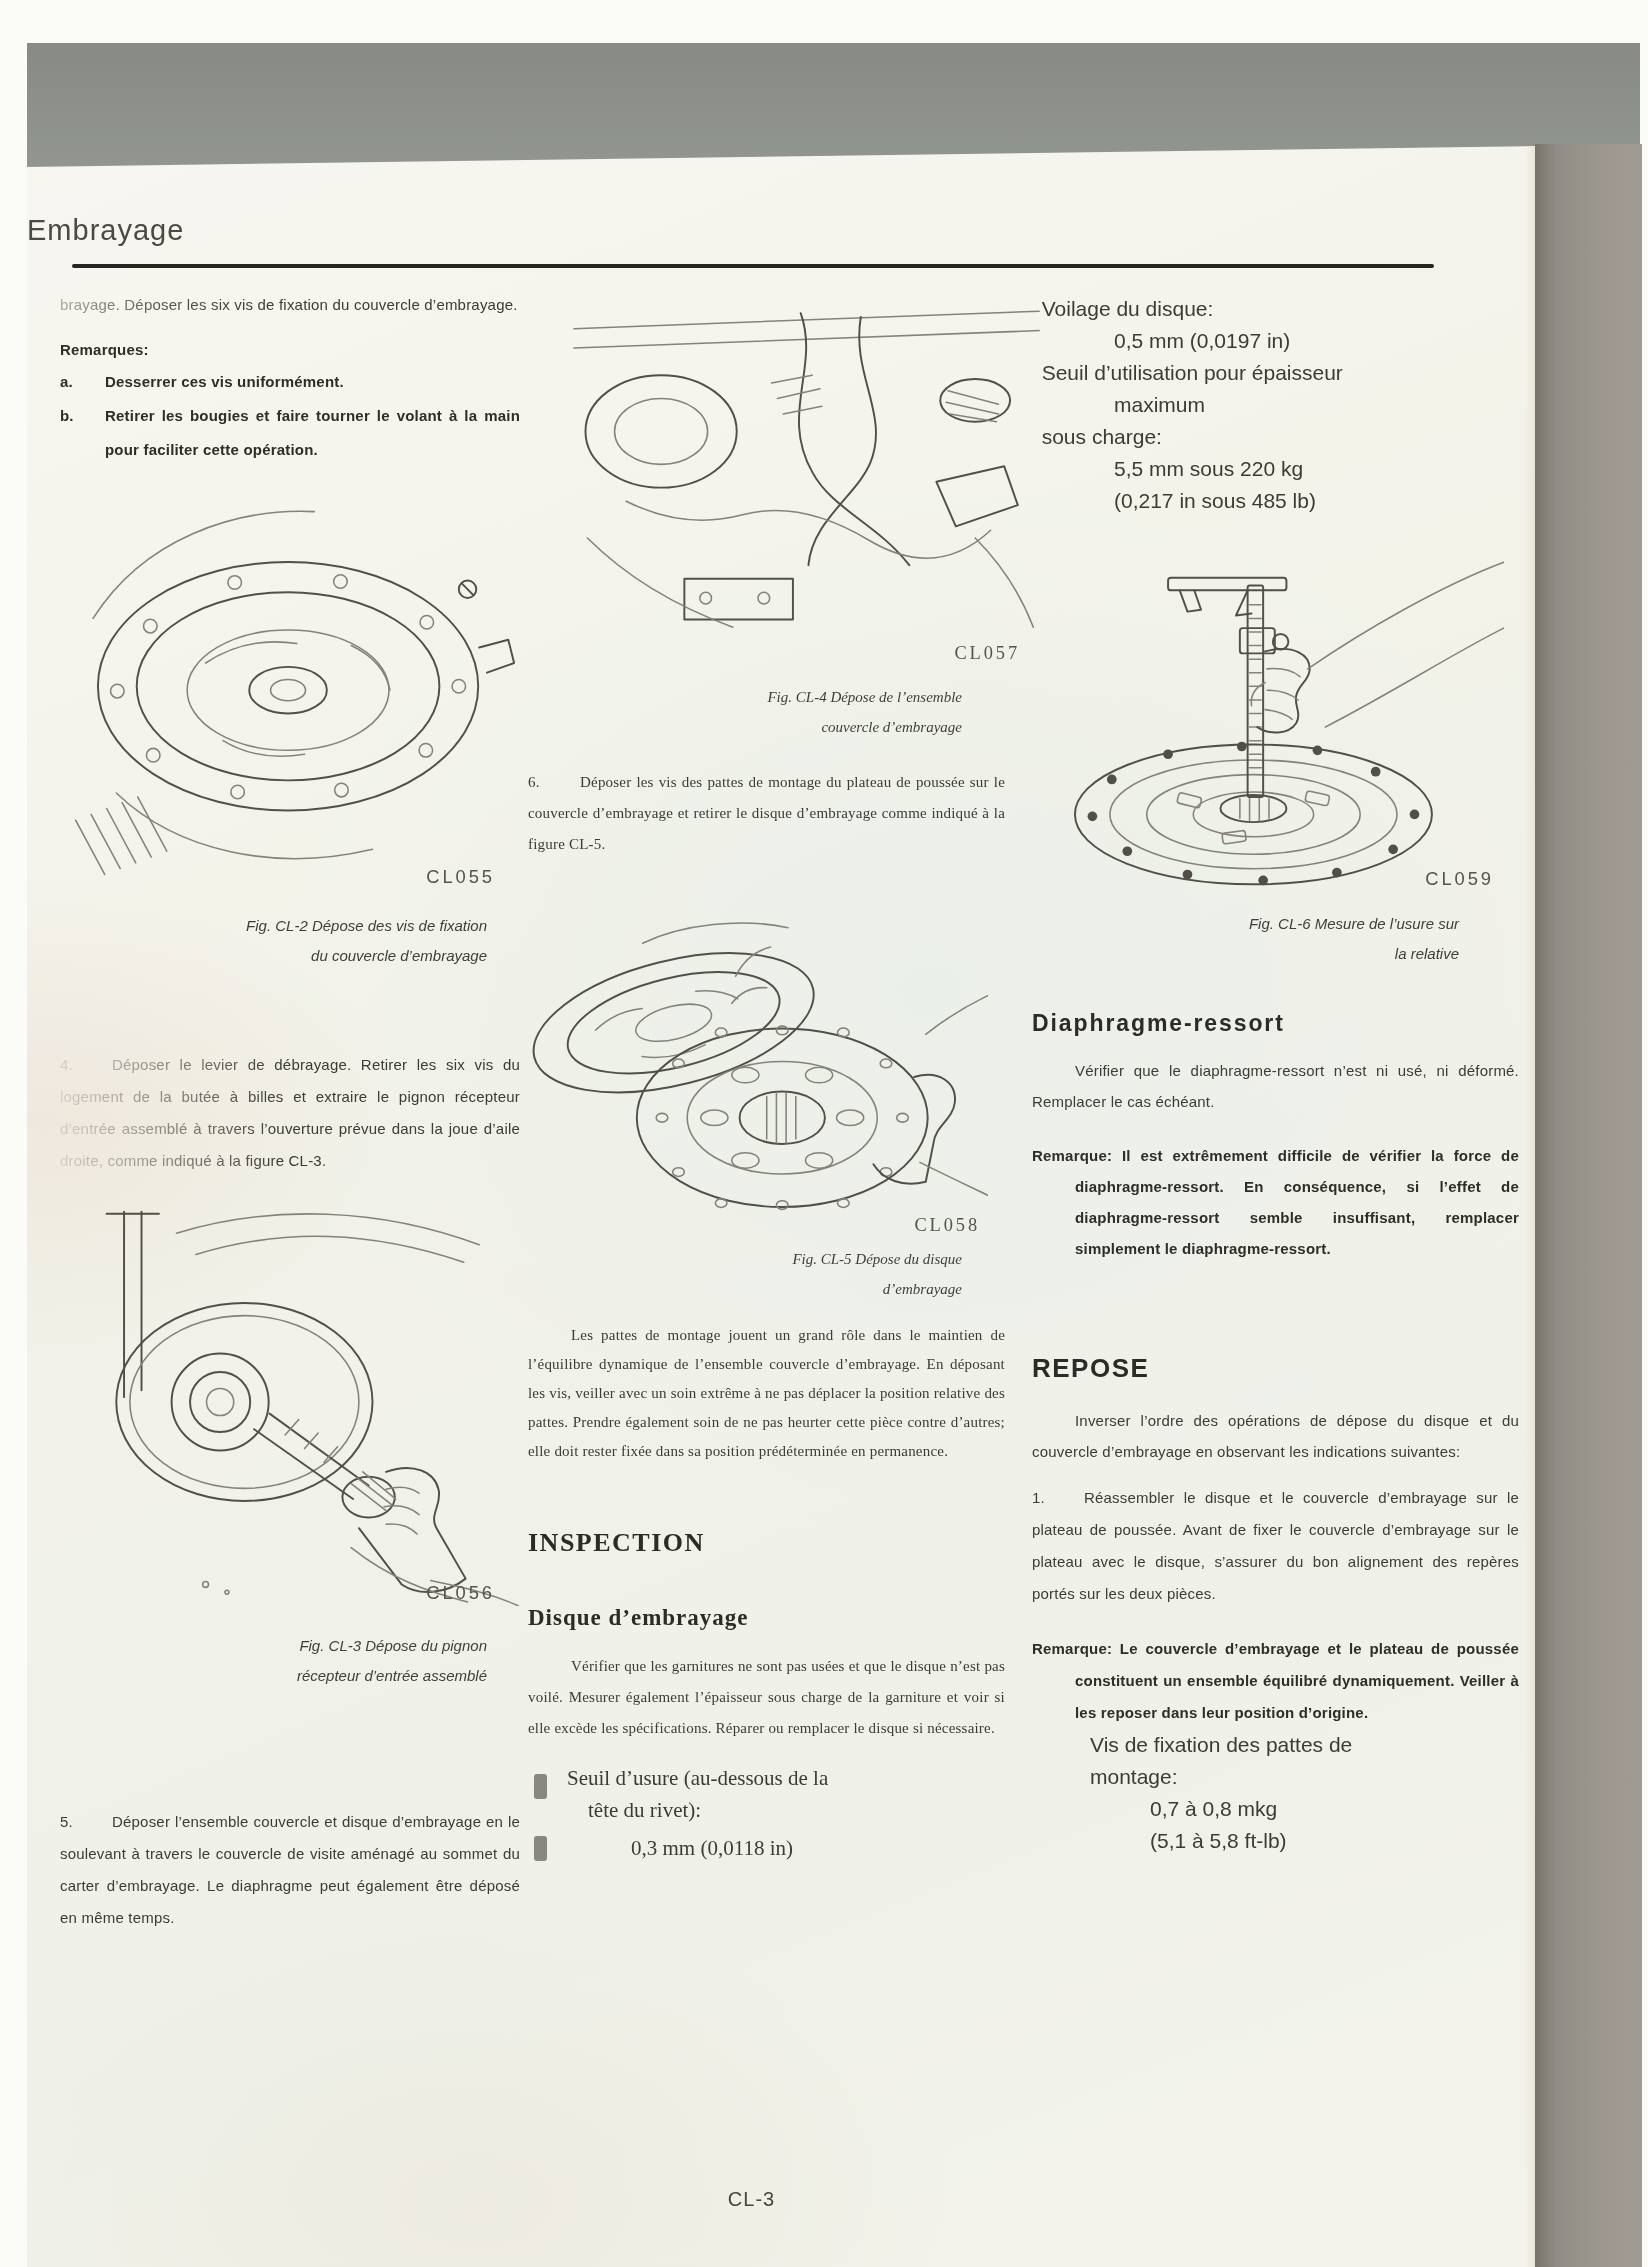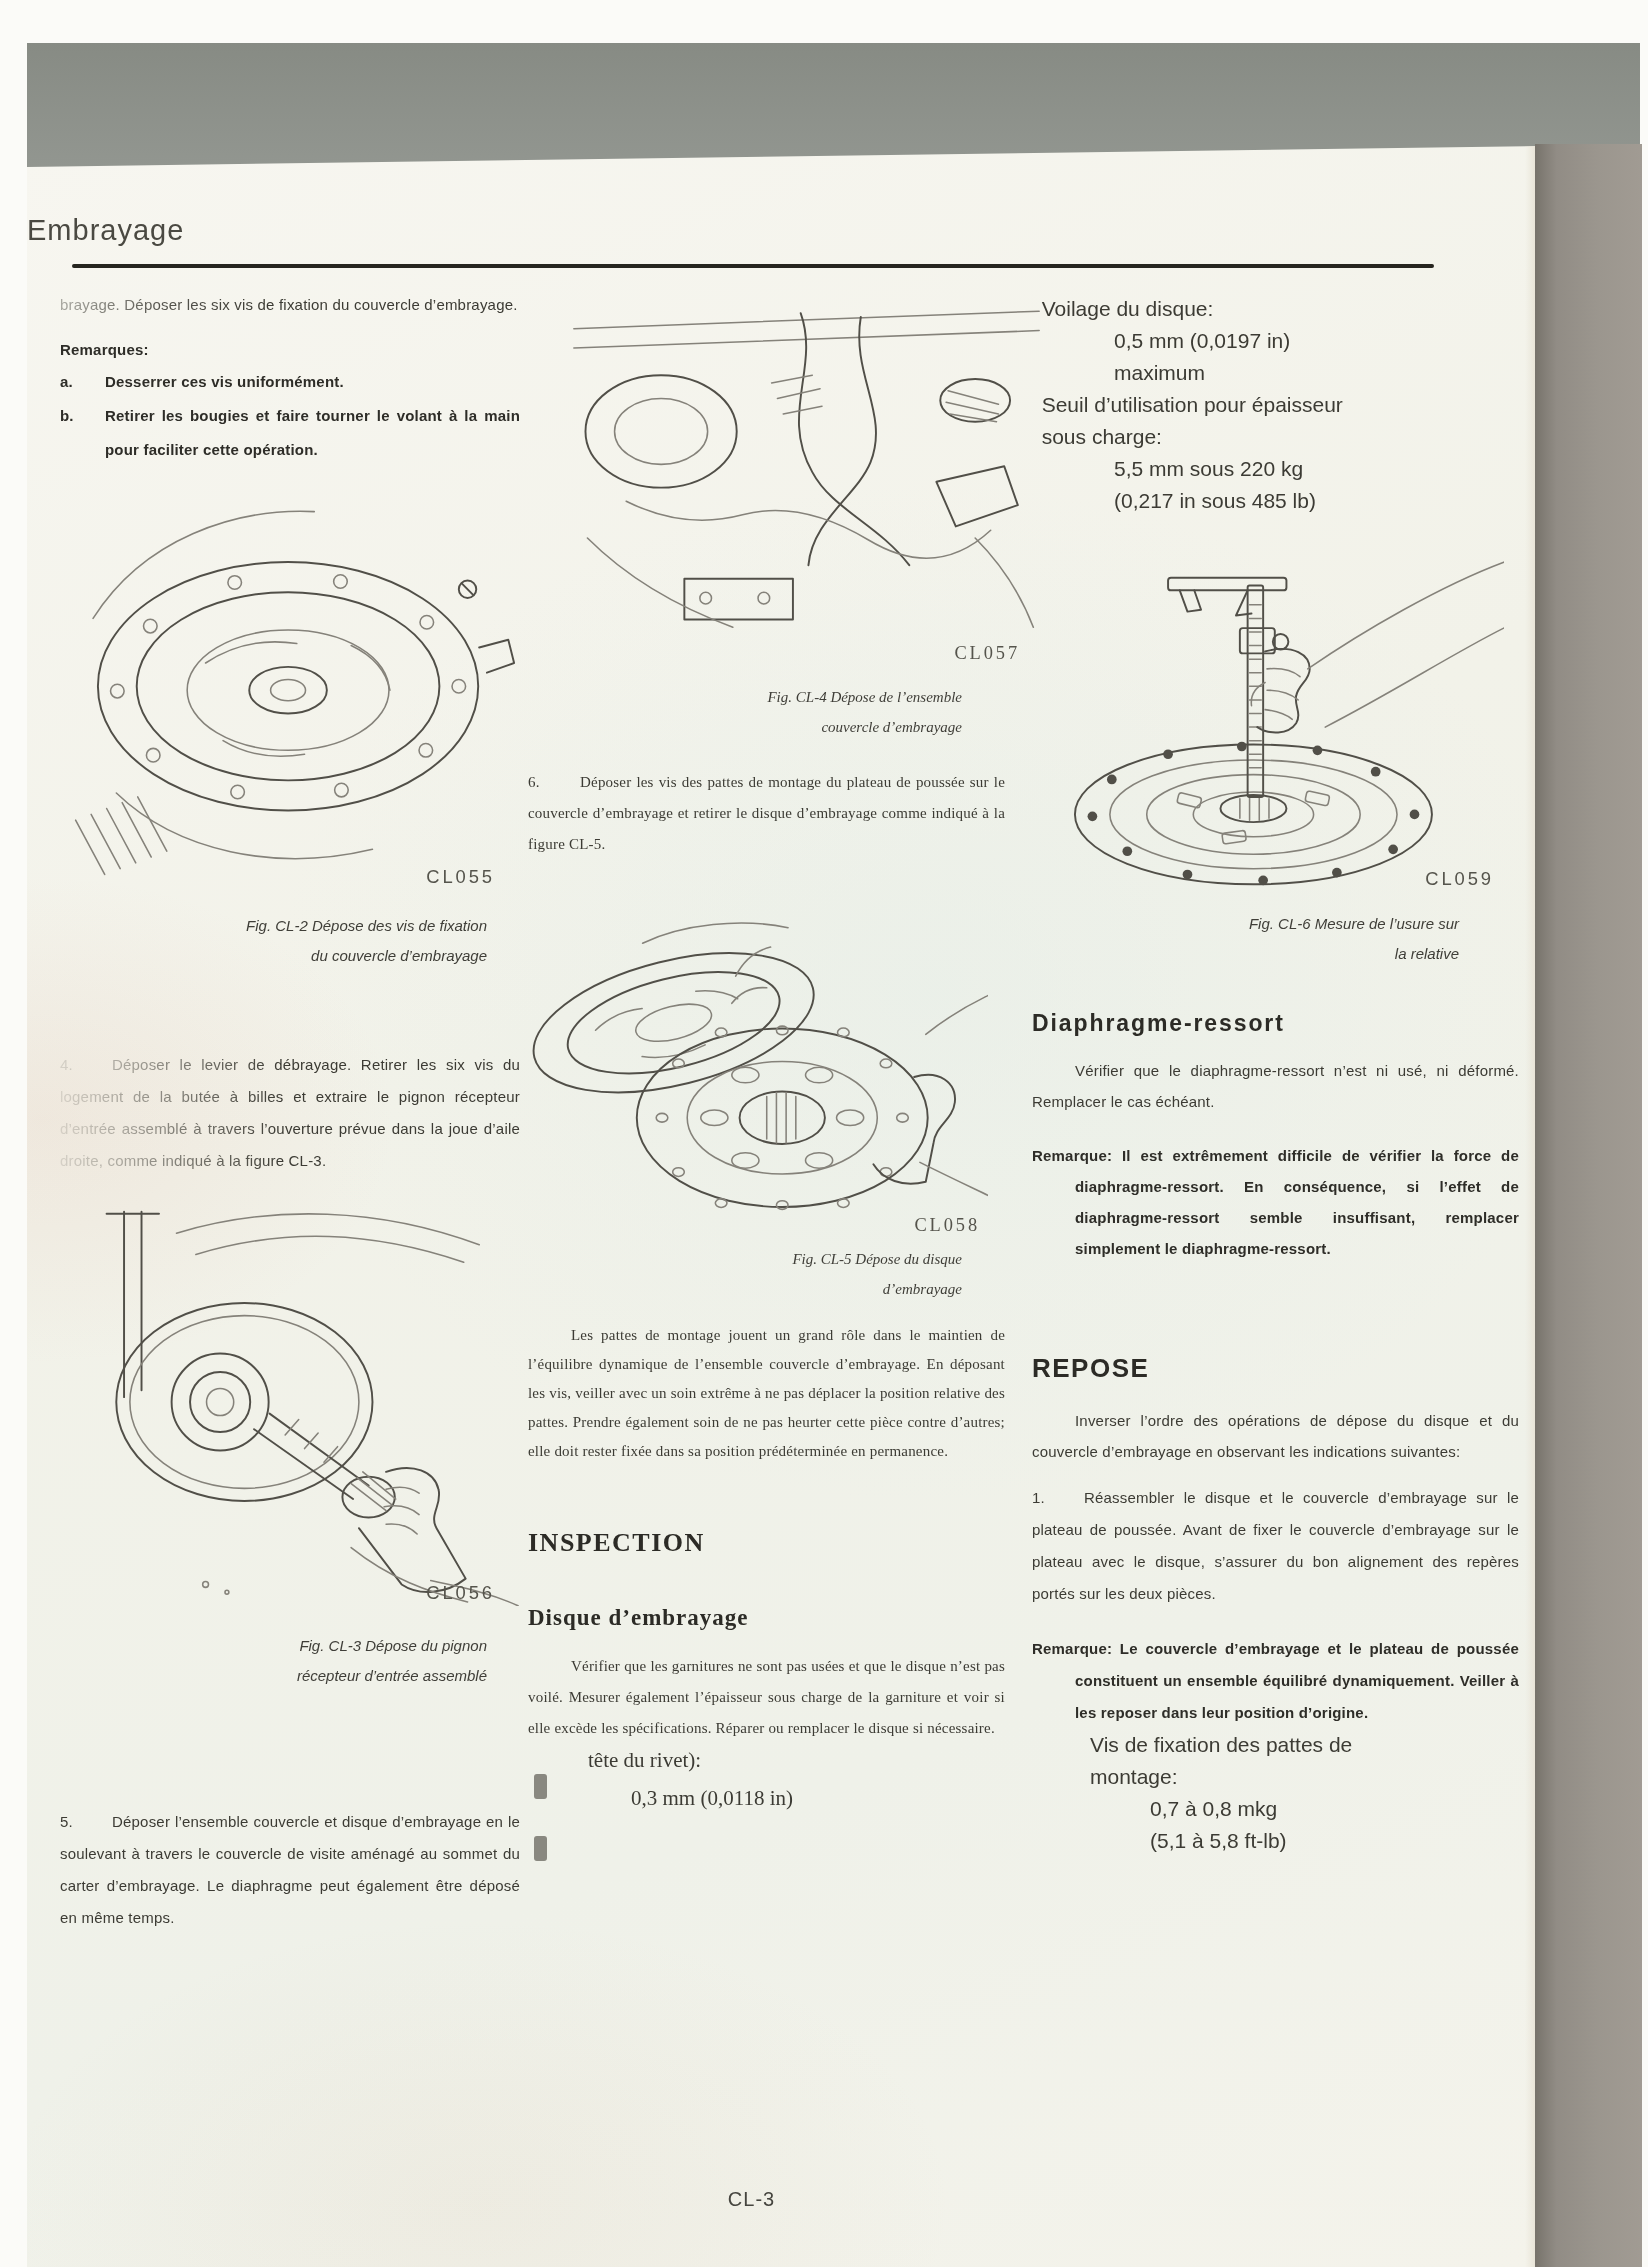--- a/index.html
+++ b/index.html
@@ -257,29 +257,30 @@
       <div>Fig. CL-5  Dépose du disque</div>
       <div>d’embrayage</div>
     </div>
 
     <p class="body-txt lh30" style="margin-top:17.5px;text-indent:43px;">Les pattes de montage jouent un grand rôle dans le maintien de l’équilibre dynamique de l’ensemble couvercle d’embrayage. En déposant les vis, veiller avec un soin extrême à ne pas déplacer la position relative des pattes. Prendre également soin de ne pas heurter cette pièce contre d’autres; elle doit rester fixée dans sa position prédéterminée en permanence.</p>
 
     <div class="h1" style="margin-top:62px;">INSPECTION</div>
     <div class="h2" style="margin-top:47px;">Disque d’embrayage</div>
     <p class="body-txt" style="margin-top:20px;text-indent:43px;">Vérifier que les garnitures ne sont pas usées et que le disque n’est pas voilé. Mesurer également l’épaisseur sous charge de la garniture et voir si elle excède les spécifications. Réparer ou remplacer le disque si nécessaire.</p>
 
+    <div class="spec-line mid-ind1" style="margin-top:17.5px;">Seuil d’usure (au-dessous de la</div>
     <div class="spec-line mid-ind2">tête du rivet):</div>
     <div class="spec-line mid-ind3" style="margin-top:5.8px;">0,3 mm (0,0118 in)</div>
   </div>
 
   <div class="col col-right">
     <div class="spec-line ind0">Voilage du disque:</div>
     <div class="spec-line ind1">0,5 mm (0,0197 in)</div>
+    <div class="spec-line ind0">Seuil d’utilisation pour épaisseur</div>
     <div class="spec-line ind1">maximum</div>
-    <div class="spec-line ind0">Seuil d’utilisation pour épaisseur</div>
     <div class="spec-line ind0">sous charge:</div>
     <div class="spec-line ind1">5,5 mm sous 220 kg</div>
     <div class="spec-line ind1">(0,217 in sous 485 lb)</div>
 
     <figure class="fig" style="margin:17.5px 0 0 0;height:357px;">
       <svg width="472" height="357" viewBox="0 0 486 368">
         <ellipse class="sketch" cx="228" cy="288" rx="184" ry="72"></ellipse>
         <ellipse class="sketch-lt" cx="228" cy="288" rx="148" ry="56"></ellipse>
         <ellipse class="sketch-lt" cx="228" cy="288" rx="110" ry="41"></ellipse>
         <ellipse class="sketch-lt" cx="228" cy="288" rx="62" ry="23"></ellipse>

